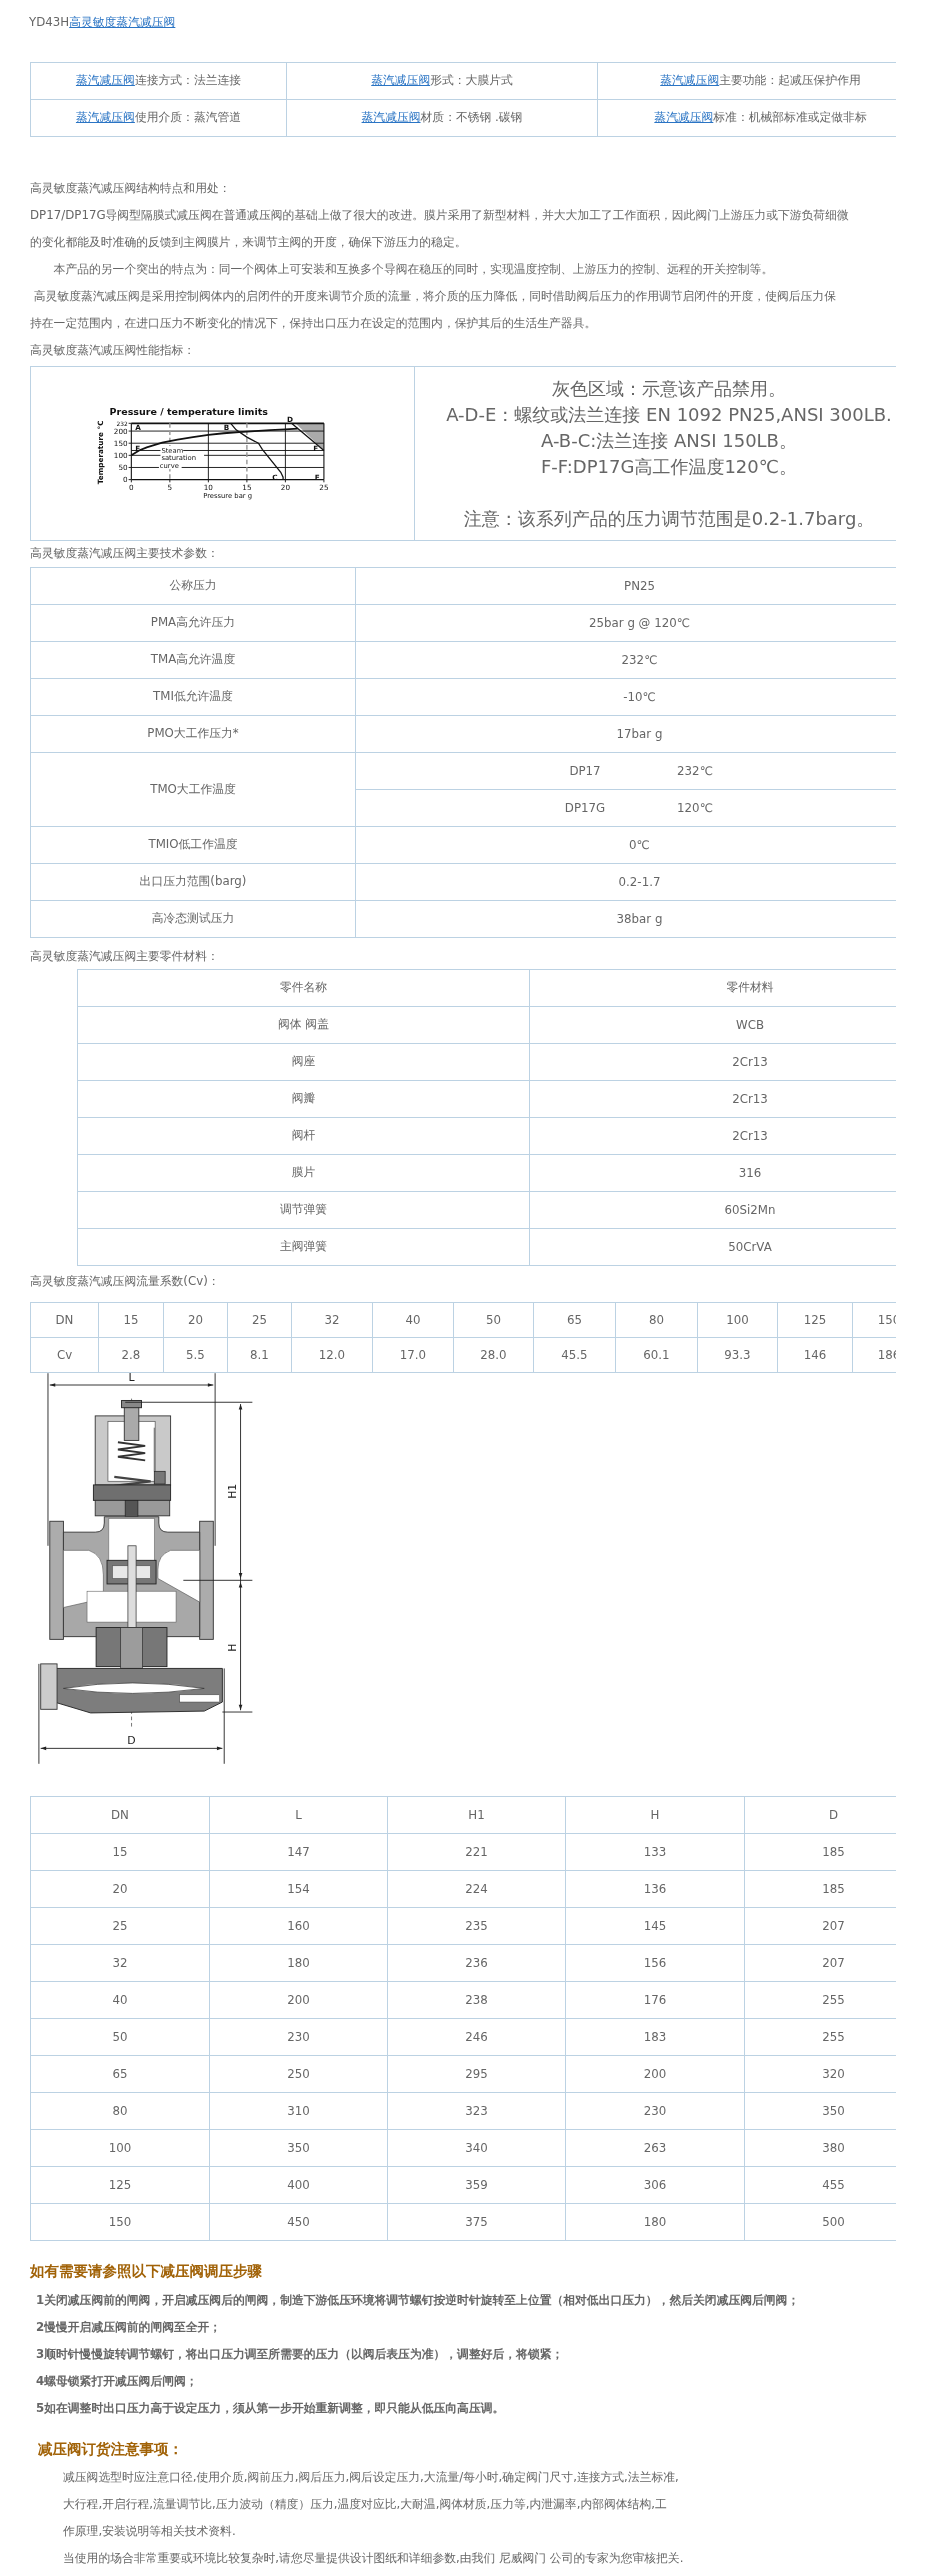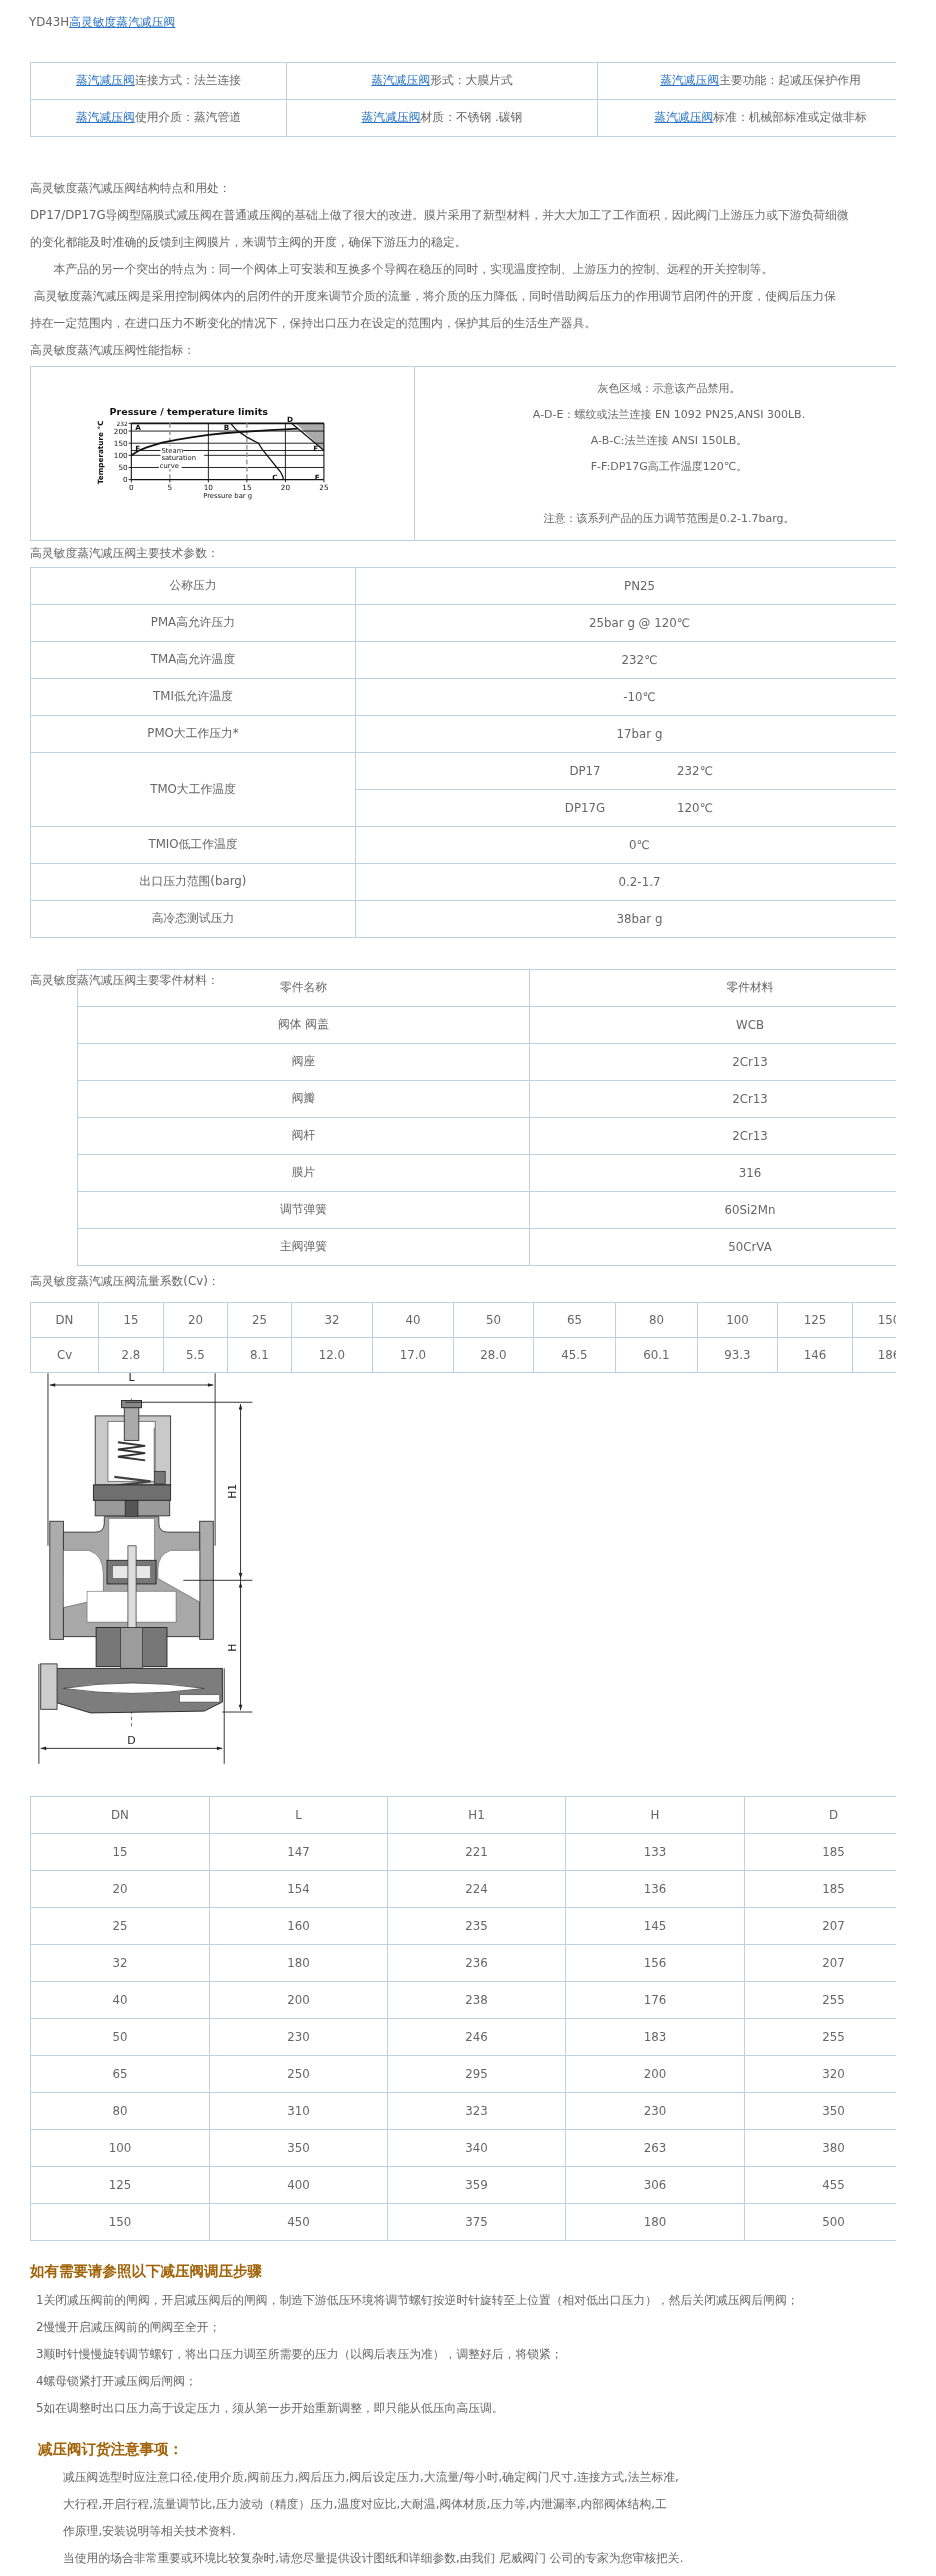--- a/index.html
+++ b/index.html
@@ -13,21 +13,21 @@
   .t41 tr { height: 37px; }
   .t38 tr { height: 35px; }
   .title-line { left: 29px; top: 12.7px; line-height: 18px; font-size: 11.8px; white-space: nowrap; }
   .text-block { left: 30px; width: 900px; }
   .line { white-space: pre; height: 27px; line-height: 27px; font-size: 11.8px; }
   .line29 { white-space: pre; height: 27px; line-height: 27px; font-size: 11.8px; }
   .heading { font-weight: bold; color: #a16207; font-size: 14.5px; line-height: 22px; height: 22px; white-space: nowrap; }
   .sub-pair { display: inline-block; width: 164px; text-align: left; }
   .sub-pair span { display: inline-block; width: 55px; text-align: center; }
   .sub-pair .gap { width: 55px; }
-  .perf-right { line-height: 26px; font-size: 11px; }
+  .perf-right { line-height: 26px; font-size: 18px; }
   .perf-right div { white-space: pre; height: 26px; }
 </style>
 </head>
 <body>
 
 <div class="page">
 
   <div class="abs title-line">
     <span>YD43H</span><a class="link" href="#">高灵敏度蒸汽减压阀</a>
   </div>
@@ -187,21 +187,21 @@
           <td>出口压力范围(barg)</td>
           <td>0.2-1.7</td>
         </tr>
         <tr>
           <td>高冷态测试压力</td>
           <td>38bar g</td>
         </tr>
       </tbody>
   </table>
 
-  <div class="abs text-block line" style="top:943px;margin-top:24px;">高灵敏度蒸汽减压阀主要零件材料：</div>
+  <div class="abs text-block line" style="top:943px;">高灵敏度蒸汽减压阀主要零件材料：</div>
   <table class="abs t41" style="left:30px;top:969px;width:893px;margin-left:47px;">
     <colgroup>
         <col style="width:452px">
         <col style="width:441px">
       </colgroup>
     <tbody id="materials-body">
         <tr>
           <td>零件名称</td>
           <td>零件材料</td>
         </tr>
@@ -446,21 +446,21 @@
           <td>150</td>
           <td>450</td>
           <td>375</td>
           <td>180</td>
           <td>500</td>
         </tr>
       </tbody>
   </table>
 
   <div class="abs heading" style="left:30px;top:2260px;">如有需要请参照以下减压阀调压步骤</div>
-  <div class="abs" id="steps" style="left:36px;top:2287px;width:891px;">
+  <div class="abs" id="steps" style="left:36px;top:2287px;width:891px;font-weight:bold;">
       <div class="line29">1关闭减压阀前的闸阀，开启减压阀后的闸阀，制造下游低压环境将调节螺钉按逆时针旋转至上位置（相对低出口压力），然后关闭减压阀后闸阀；</div>
       <div class="line29">2慢慢开启减压阀前的闸阀至全开；</div>
       <div class="line29">3顺时针慢慢旋转调节螺钉，将出口压力调至所需要的压力（以阀后表压为准），调整好后，将锁紧；</div>
       <div class="line29">4螺母锁紧打开减压阀后闸阀；</div>
       <div class="line29">5如在调整时出口压力高于设定压力，须从第一步开始重新调整，即只能从低压向高压调。</div>
     </div>
 
   <div class="abs heading" style="left:30px;top:2438px;margin-left:8px;">减压阀订货注意事项：</div>
   <div class="abs" id="ordering" style="left:30px;top:2464px;width:891px;margin-left:33px;">
       <div class="line29">减压阀选型时应注意口径,使用介质,阀前压力,阀后压力,阀后设定压力,大流量/每小时,确定阀门尺寸,连接方式,法兰标准,</div>

